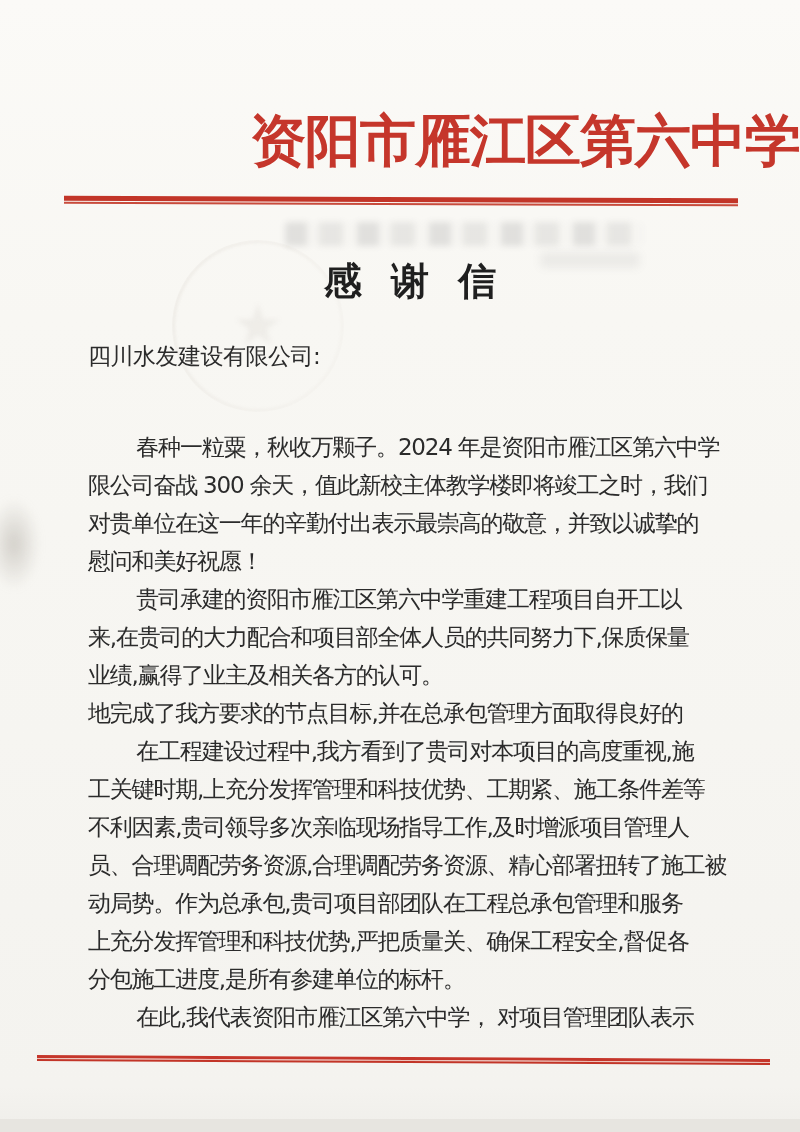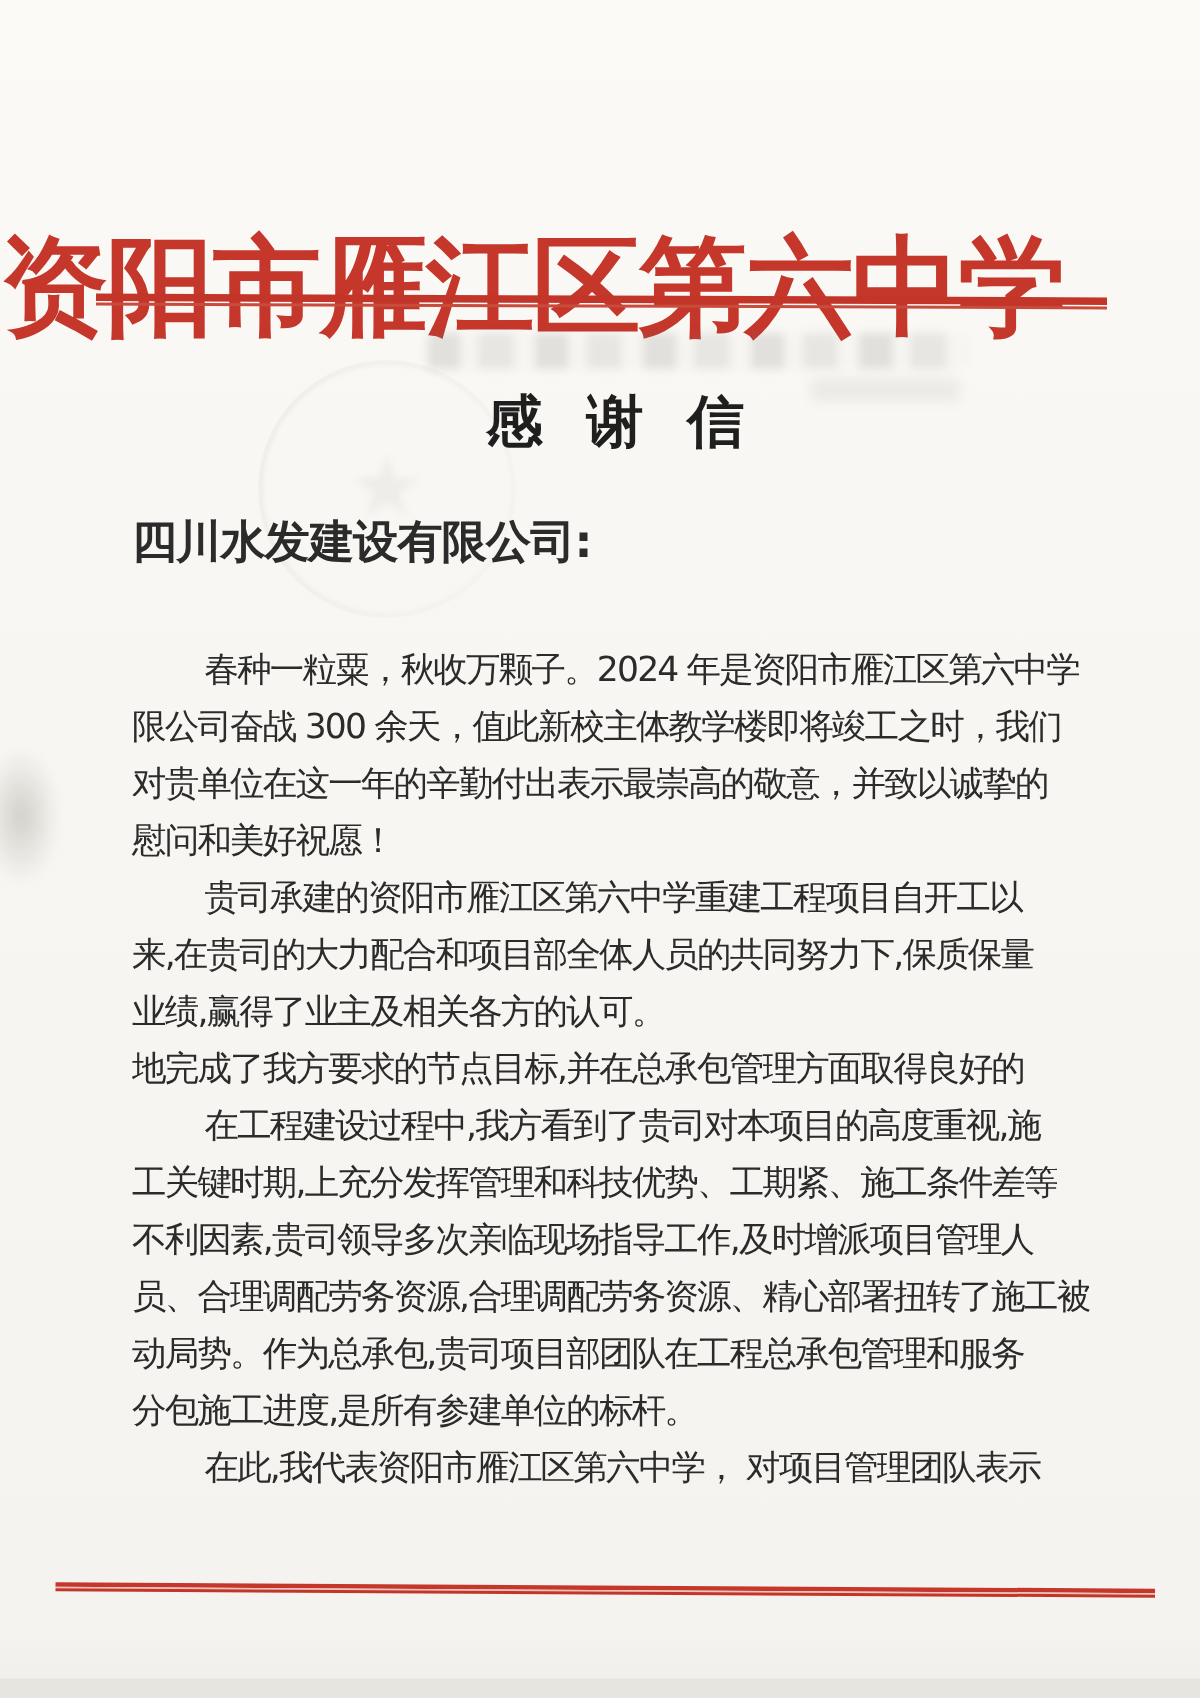--- a/index.html
+++ b/index.html
@@ -6,26 +6,25 @@
   #page{
     position:relative;
     width:800px;height:1132px;
     overflow:hidden;
     background:linear-gradient(180deg,#fbfaf7 0%,#f8f7f3 28%,#f6f5f1 65%,#f4f3ef 96%,#efeeea 100%);
     font-family:"DejaVu Sans",sans-serif;
   }
   
   .letterhead{
     position:absolute;top:104px;left:0;width:100%;
-    text-align:left;
-    font-size:72px;font-weight:bold;
+    text-align:right;
+    font-size:56px;font-weight:bold;
     color:#c5362b;
     letter-spacing:-1px;
     white-space:nowrap;
-    margin-top:40px;
   }
   .head-rule{
     position:absolute;top:197px;left:64px;width:674px;height:8px;
     transform:rotate(0.22deg);
   }
   .head-rule .thick{height:4.5px;background:#c23528;}
   .head-rule .gap{height:1.5px;background:transparent;}
   .head-rule .thin{height:1.5px;background:#c84b3c;}
   
   .bleed-band{
@@ -67,22 +66,22 @@
     position:absolute;top:256px;left:0;width:100%;
     text-align:center;
     font-size:38px;font-weight:bold;color:#1f1f1f;
     letter-spacing:8px;
     transform:translateX(14px);
     white-space:nowrap;
   }
   
   .salutation{
     position:absolute;top:341px;left:88px;
-    font-size:30px;color:#2b2b2b;letter-spacing:-0.5px;
-    white-space:nowrap;font-weight:700;
+    font-size:23px;color:#2b2b2b;letter-spacing:-0.5px;
+    white-space:nowrap;font-weight:400;
   }
   .body-block{
     position:absolute;top:380px;left:88px;width:640px;
     font-size:23px;color:#2b2b2b;
     letter-spacing:-1.2px;
     font-weight:500;
     margin-top:48px;
   }
   .line{
     height:38px;line-height:38px;white-space:nowrap;
@@ -133,20 +132,21 @@
     <div class="line">慰问和美好祝愿！</div>
     <div class="line indent">贵司承建的资阳市雁江区第六中学重建工程项目自开工以</div>
     <div class="line">来,在贵司的大力配合和项目部全体人员的共同努力下,保质保量</div>
     <div class="line">业绩,赢得了业主及相关各方的认可。</div>
     <div class="line">地完成了我方要求的节点目标,并在总承包管理方面取得良好的</div>
     <div class="line indent">在工程建设过程中,我方看到了贵司对本项目的高度重视,施</div>
     <div class="line">工关键时期,上充分发挥管理和科技优势、工期紧、施工条件差等</div>
     <div class="line">不利因素,贵司领导多次亲临现场指导工作,及时增派项目管理人</div>
     <div class="line">员、合理调配劳务资源,合理调配劳务资源、精心部署扭转了施工被</div>
     <div class="line">动局势。作为总承包,贵司项目部团队在工程总承包管理和服务</div>
+    <div class="line">上充分发挥管理和科技优势,严把质量关、确保工程安全,督促各</div>
     <div class="line">分包施工进度,是所有参建单位的标杆。</div>
     <div class="line indent">在此,我代表资阳市雁江区第六中学， 对项目管理团队表示</div>
   </div>
 
   <div class="foot-rule">
     <div class="a"></div>
     <div class="b"></div>
     <div class="c"></div>
   </div>
 

